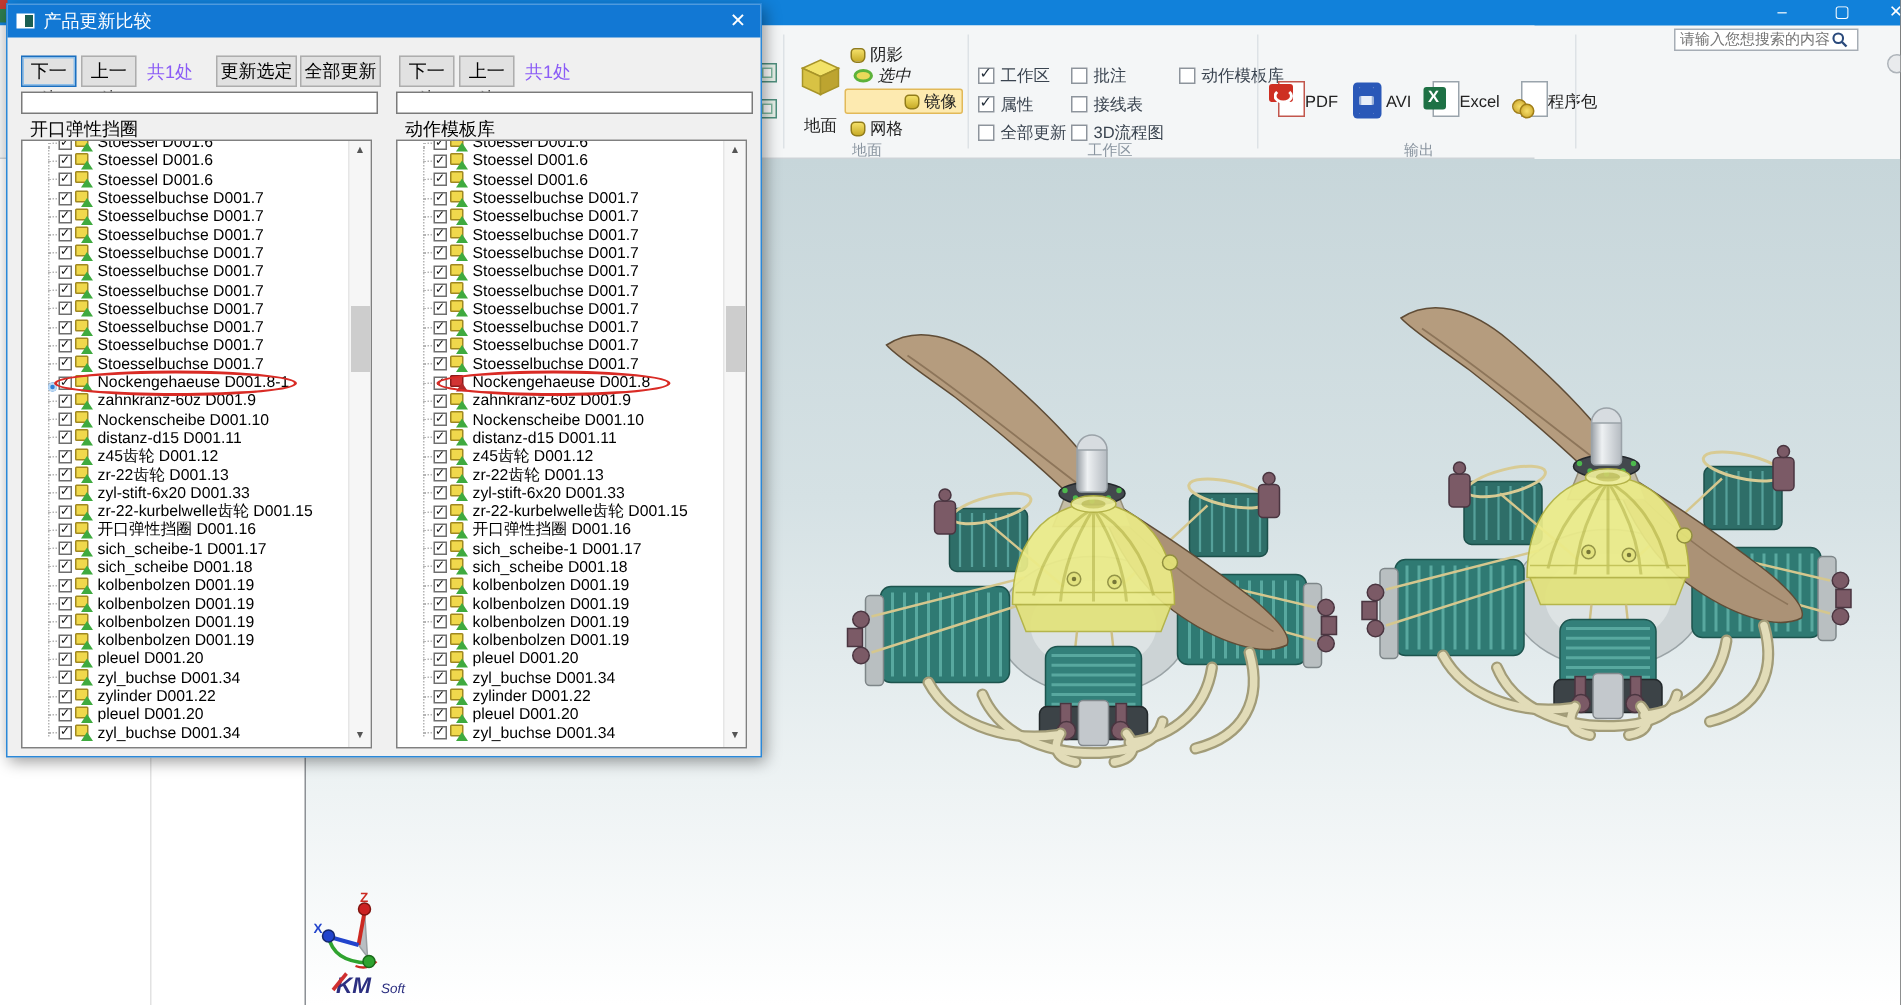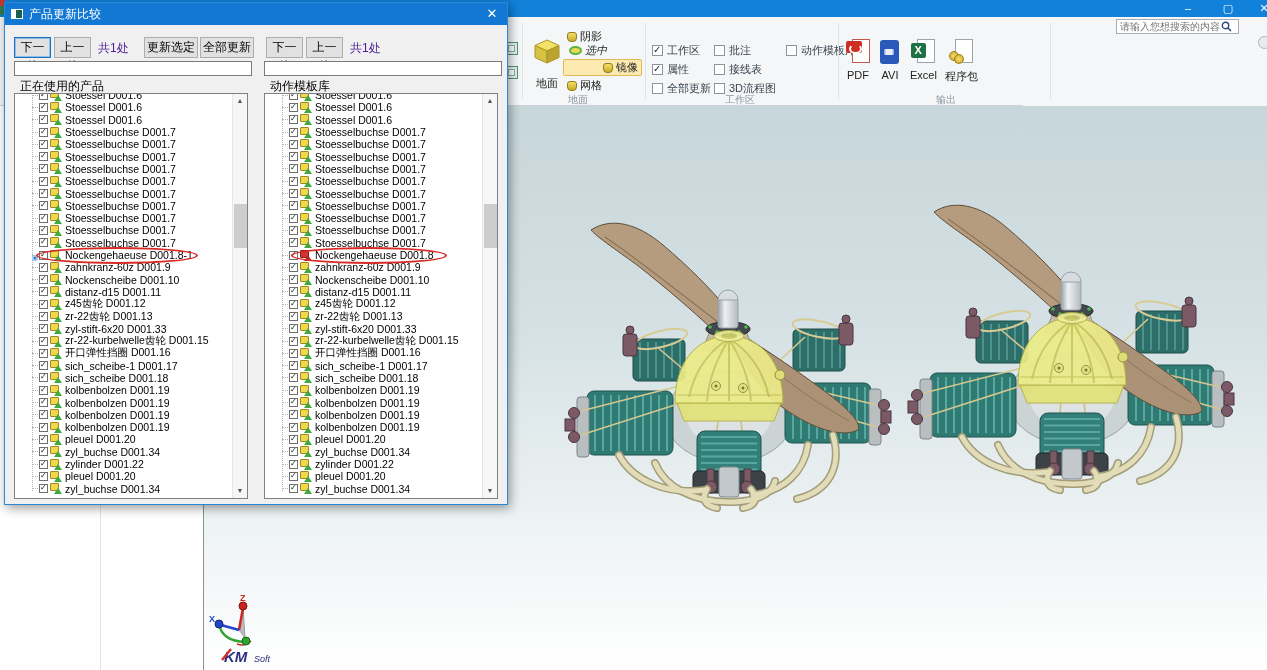--- a/index.html
+++ b/index.html
@@ -26,21 +26,21 @@
   .smallbtn.highlight { background:#fdeab0; border:1px solid #e2b959; border-radius:2px;padding-left:39px; }
   .ycyl { width:10px; height:10px; background:linear-gradient(#f4e068,#c8ac28); border:1px solid #917c1b; border-radius:3px 3px 4px 4px; flex:0 0 auto; }
   .ring-icon { width:13px; height:9px; border:2px solid #5cb23a; border-radius:50%; background:#e9d95a; flex:0 0 auto; }
 
   .rcb-grid { position:absolute; left:652px; top:24px; display:grid; grid-template-columns:62px 72px 84px; grid-template-rows:repeat(3,19px); grid-auto-flow:column; }
   .rcb-item { display:flex; align-items:center; gap:4px; font-size:11px; color:#3a4450; }
   .rcb-box { width:11px; height:11px; border:1px solid #8d949c; background:#fff; position:relative; flex:0 0 auto; }
   .rcb-item.checked .rcb-box::after { content:"✓"; position:absolute; left:0px; top:-2px; font-size:10px; color:#1f2a36; }
 
   .outbtns { position:absolute; left:842px; top:20px; display:flex; align-items:flex-start; }
-  .outbtn { height:58px; padding:0 4px; display:flex; flex-direction:column; align-items:center; justify-content:flex-start; font-size:11px; color:#222; }
+  .outbtn { height:58px; padding:0 4px; display:flex; align-items:center; justify-content:flex-start; font-size:11px; color:#222; }
   .outbtn .cap { margin-top:3px; white-space:nowrap; }
   .oicon { position:relative; width:24px; height:27px; margin-top:2px; }
   .oicon .sheet { position:absolute; right:0; top:0; width:18px; height:24px; background:#fff; border:1px solid #9aa4ac; }
   .outbtn[data-icon="pdf"] .sheet { border-color:#c2574d; }
   .outbtn[data-icon="pdf"] .mark { position:absolute; left:0; top:2px; width:16px; height:12px; background:#ce2f23; border-radius:2px; }
   .outbtn[data-icon="pdf"] .mark::after { content:""; position:absolute; left:3px; top:3px; width:9px; height:6px; border:2px solid #fff; border-radius:50%; border-top-color:transparent; }
   .outbtn[data-icon="avi"] .mark { position:absolute; left:2px; top:1px; width:19px; height:24px; background:#2a58b8; border-radius:3px; }
   .outbtn[data-icon="avi"] .mark::after { content:""; position:absolute; left:4px; top:3px; width:10px; height:18px; background:#e8eef8; border-radius:1px; box-shadow:inset 0 6px 0 #2a58b8, inset 0 -6px 0 #2a58b8, inset 0 0 0 1.5px #9ab0d8; }
   .outbtn[data-icon="excel"] .mark { position:absolute; left:0; top:4px; width:15px; height:15px; background:#1e7145; border-radius:2px; }
   .outbtn[data-icon="excel"] .mark::after { content:"X"; position:absolute; left:3px; top:1px; color:#fff; font-size:11px; font-weight:bold; }
@@ -65,21 +65,21 @@
   .kmlogo { position:absolute; left:14px; top:540px; }
 
   
   .dialog { position:absolute; left:4px; top:2px; width:504px; height:503px; background:#f0f0f0; border:1px solid #2b88d8;
     box-shadow:2px 3px 10px rgba(0,0,0,.4); z-index:10; }
   .dlg-titlebar { position:absolute; left:0; top:0; right:0; height:22px; background:#1278d4; color:#fff; font-size:12px; display:flex; align-items:center; }
   .dlg-icon { width:12px; height:10px; margin:0 6px 0 6px; border:1px solid #fff; background:linear-gradient(90deg,#fff 0 45%,#1a5f52 45% 100%); }
   .dlg-close { position:absolute; right:0; top:0; width:30px; height:22px; color:#fff; font-size:13px; text-align:center; line-height:21px; }
   .dbtn { position:absolute; top:34px; height:21px; background:#e1e1e1; border:1px solid #adadad; font-size:12px; color:#000; text-align:center; line-height:19px; }
   .dbtn.focused { border-color:#1a6fc0; box-shadow:inset 0 0 0 1px #8fc0ea; }
-  .dcount { position:absolute; top:37px; font-size:12px; color:#4c1d95; }
+  .dcount { position:absolute; top:37px; font-size:12px; color:#8b5cf6; }
   .dedit { position:absolute; top:58px; height:15px; background:#fff; border:1px solid #7a7a7a; }
   .dlist-title { position:absolute; top:75px; font-size:12px; color:#000; }
   .dlist { position:absolute; top:90px; width:234px; height:406px; background:#fff; border:1px solid #808080; overflow:hidden; }
   .rows { position:absolute; left:0; top:-5px; right:15px; }
   .rows::before { content:""; position:absolute; left:17px; top:8px; bottom:4px; border-left:1px dotted #b4b4b4; }
   .trow { position:relative; display:flex; align-items:center; height:12.3px; font-size:10.5px; color:#000; padding-left:17px; white-space:nowrap; }
   .tdash { width:6px; border-top:1px dotted #b4b4b4; margin-right:1px; flex:0 0 auto; }
   .tcb { width:9px; height:9px; border:1px solid #6e6e6e; background:#fff; position:relative; flex:0 0 auto; }
   .tcb::after { content:"✓"; position:absolute; left:0px; top:-2px; font-size:8px; color:#111; }
   .picon { position:relative; width:12px; height:11px; margin-left:2px; flex:0 0 auto; }
@@ -396,21 +396,21 @@
     <div class="dcount" style="left:93px;">共1处</div>
     <div class="dbtn" style="left:139px; width:54px;">更新选定</div>
     <div class="dbtn" style="left:195px; width:54px;">全部更新</div>
     <div class="dbtn" style="left:261px; width:37px;">下一处</div>
     <div class="dbtn" style="left:301px; width:37px;">上一处</div>
     <div class="dcount" style="left:345px;">共1处</div>
 
     <div class="dedit" style="left:9px; width:238px;"></div>
     <div class="dedit" style="left:259px; width:238px;"></div>
 
-    <div class="dlist-title" style="left:15px;">正在使用的产品</div>
+    <div class="dlist-title" style="left:15px;">开口弹性挡圈</div>
     <div class="dlist-title" style="left:265px;">动作模板库</div>
 
     <div class="dlist" style="left:9px;">
       <div class="rows">
 
           <div class="trow" data-icon="part">
             <span class="tdash"></span>
             <span class="tcb"></span>
             <span class="picon"></span>
 

